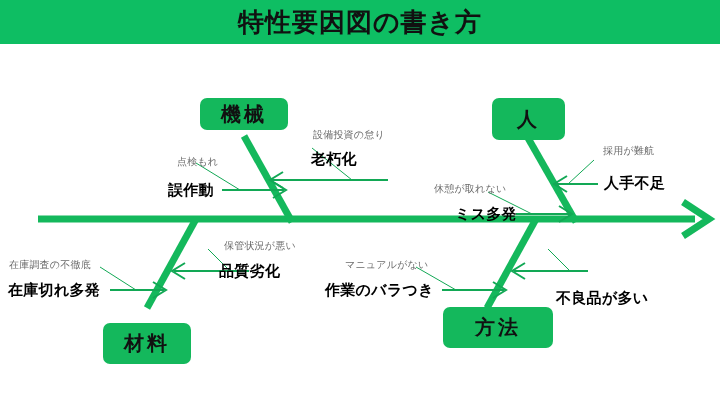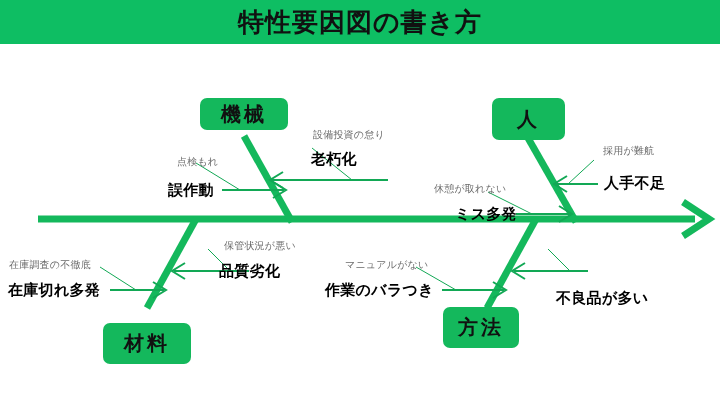--- a/index.html
+++ b/index.html
@@ -158,21 +158,21 @@
   </div>
 
   <div class="cat-box" style="left:492px; top:98px; width:73px; height:42px;">
     <span>人</span>
   </div>
 
   <div class="cat-box" style="left:103px; top:323px; width:88px; height:41px;">
     <span>材料</span>
   </div>
 
-  <div class="cat-box" style="left:443px; top:307px; width:76px; height:41px;">
+  <div class="cat-box" style="left:443px; top:307px; width:110px; height:41px;">
     <span>方法</span>
   </div>
 
   <div class="cause-minor" style="left:313px; top:128px;">設備投資の怠り</div>
   <div class="cause-major" style="left:311px; top:150px;">老朽化</div>
 
   <div class="cause-minor" style="left:177px; top:155px;">点検もれ</div>
   <div class="cause-major" style="left:168px; top:181px;">誤作動</div>
 
   <div class="cause-minor" style="left:603px; top:144px;">採用が難航</div>

